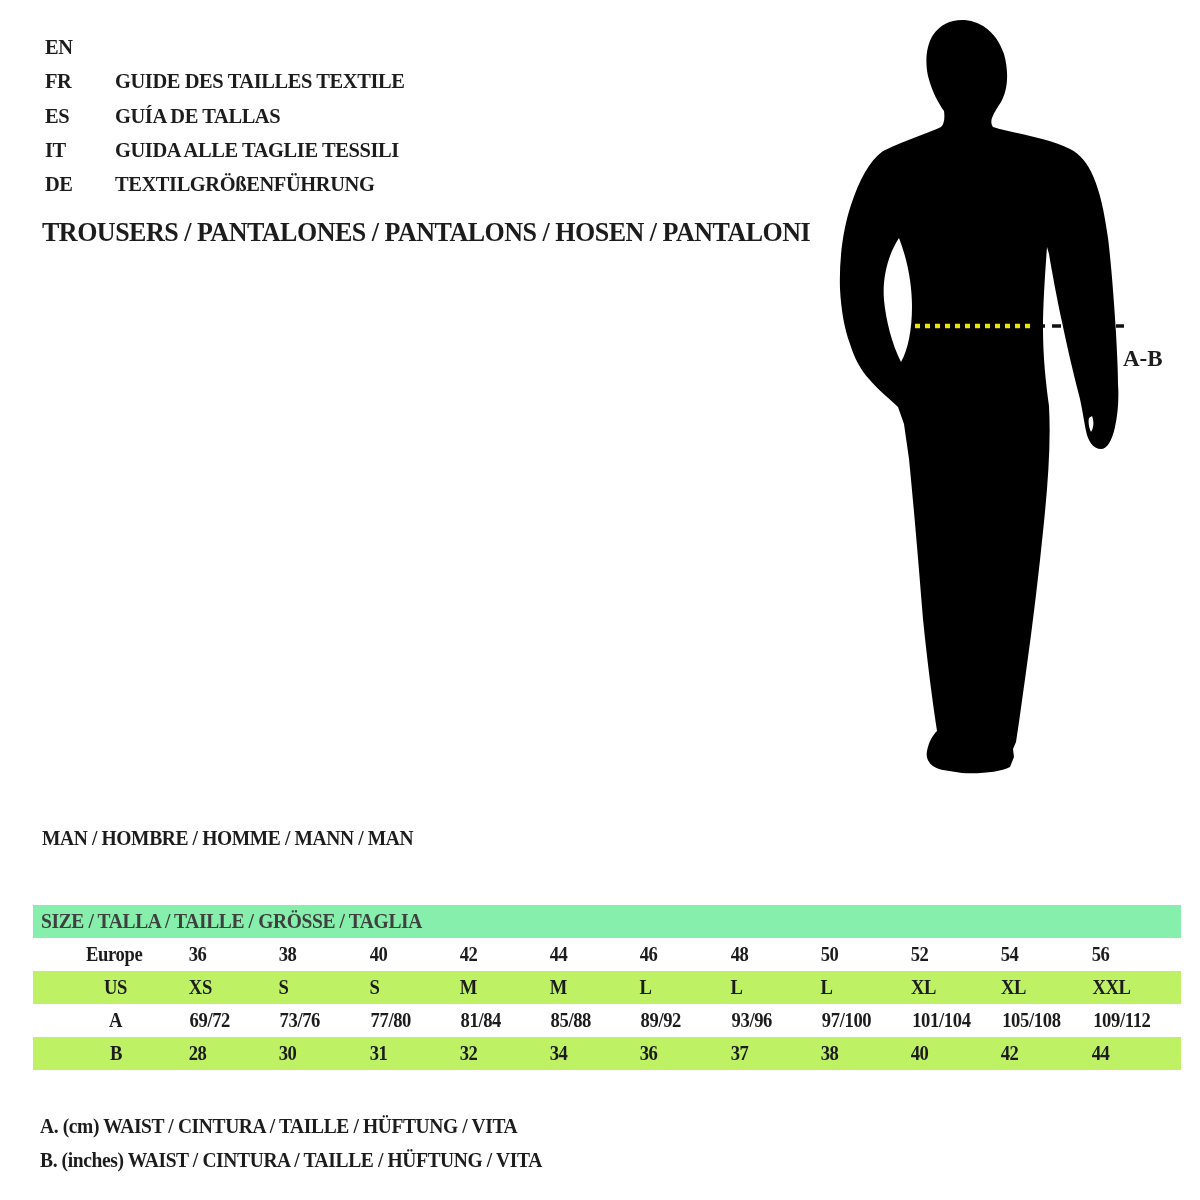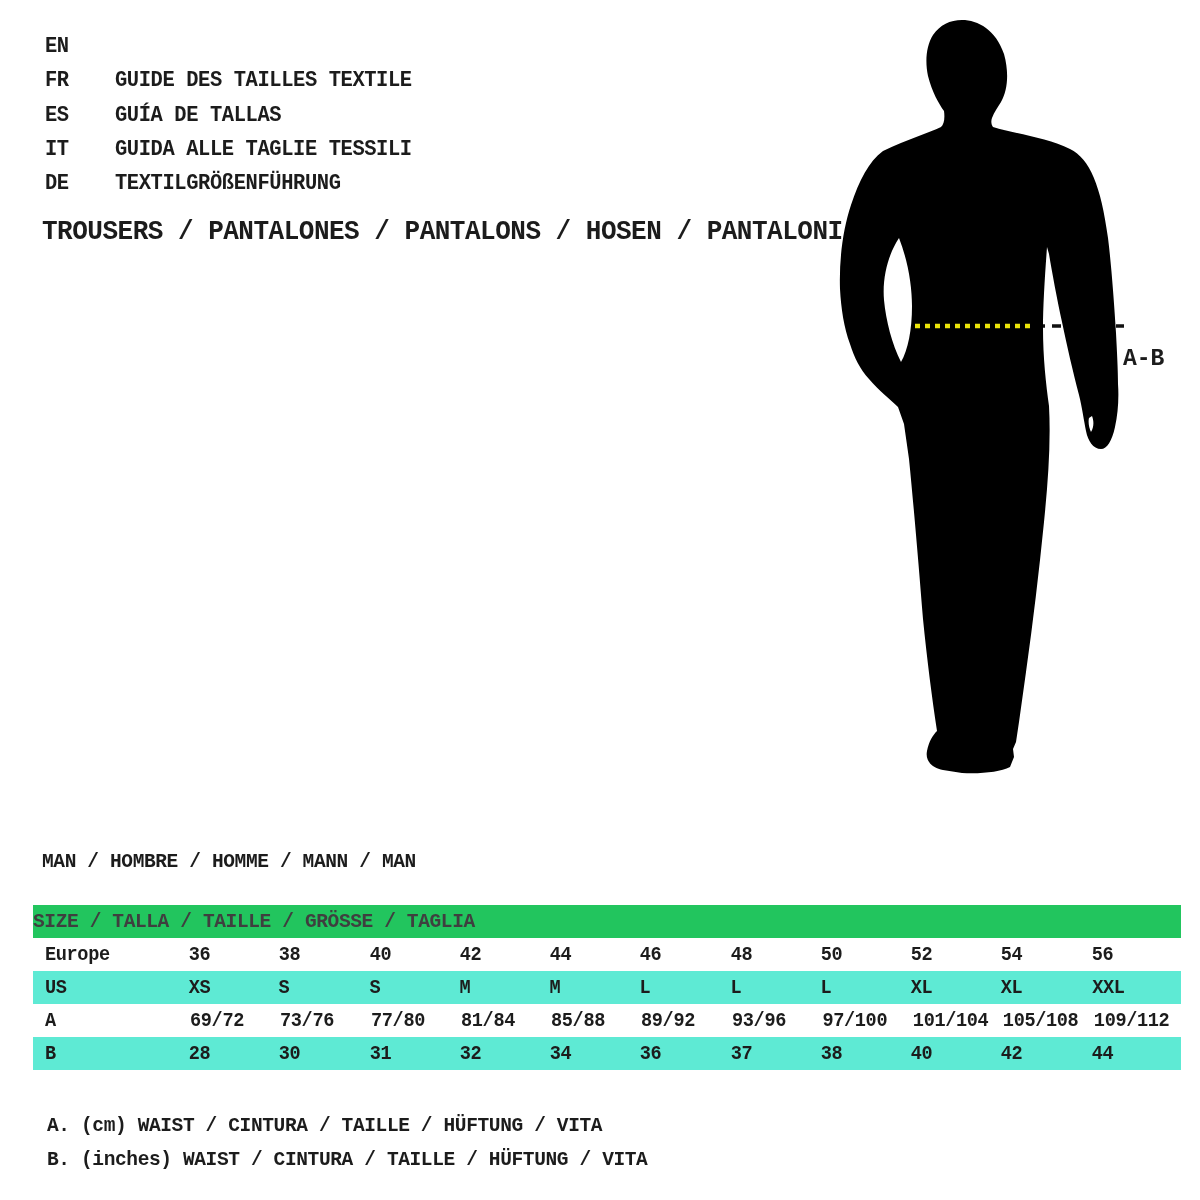--- a/index.html
+++ b/index.html
@@ -1,52 +1,52 @@
 <!DOCTYPE html>
 <html><head>
 <meta charset="utf-8">
 <style>
   html,body { margin:0; padding:0; background:#fff; }
   .page {
     position:relative; width:1200px; height:1200px; background:#ffffff;
-    font-family:Liberation Mono, monospace;
+    font-family:Liberation Serif, serif;
     font-weight:700; color:#1c1c1c; overflow:hidden;
     -webkit-font-smoothing:antialiased;
   }
   .cl { display:inline-block; transform:scaleX(0.93); transform-origin:0 50%; white-space:nowrap; letter-spacing:-0.02em; }
   .cx { display:inline-block; transform:scaleX(0.93); transform-origin:50% 50%; white-space:nowrap; letter-spacing:-0.02em; }
 
   
   .lang-list { position:absolute; left:45px; top:30px; }
   .lang-row { display:grid; grid-template-columns:70px auto; line-height:34.3px; font-size:22px; }
 
   
   .category { position:absolute; left:42px; top:216px; font-size:24px; line-height:32px; }
 
   
   .figure { position:absolute; left:820px; top:0; width:380px; height:800px; }
   .figure svg { display:block; width:380px; height:800px; }
   .measure-label { position:absolute; left:303px; top:310px; font-size:23px; letter-spacing:0;margin-top:36px; }
 
   
-  .gender { position:absolute; left:42px; top:848px; font-size:21px; line-height:28px; }
+  .gender { position:absolute; left:42px; top:824px; font-size:21px; line-height:28px; }
 
   
   .size-table { position:absolute; left:33px; top:905px; width:1148px; font-size:20px; }
   .thead {
-    height:33px; line-height:33px; background:#22c55e; color:#3f3f3f;
-    padding-left:0; font-size:21px; box-sizing:border-box;
+    height:33px; line-height:33px; background:#86efac; color:#3f3f3f;
+    padding-left:8px; font-size:21px; box-sizing:border-box;
   }
   .trow { display:grid; grid-template-columns:155px repeat(11,1fr); height:33px; align-items:center; }
-  .trow.stripe { background:#5eead4; }
-  .tlabel { padding-left:12px; text-align:left; }
+  .trow.stripe { background:#bef264; }
+  .tlabel { padding-left:12px; text-align:center; }
   .tcell { text-align:left; }
 
   
-  .note { position:absolute; left:47px; font-size:21px; line-height:28px; }
+  .note { position:absolute; left:40px; font-size:21px; line-height:28px; }
   .note-a { top:1112px; }
   .note-b { top:1146px; }
 </style>
 </head>
 <body>
 
 <div class="page">
 
   <div class="lang-list">
     <div class="lang-row">

